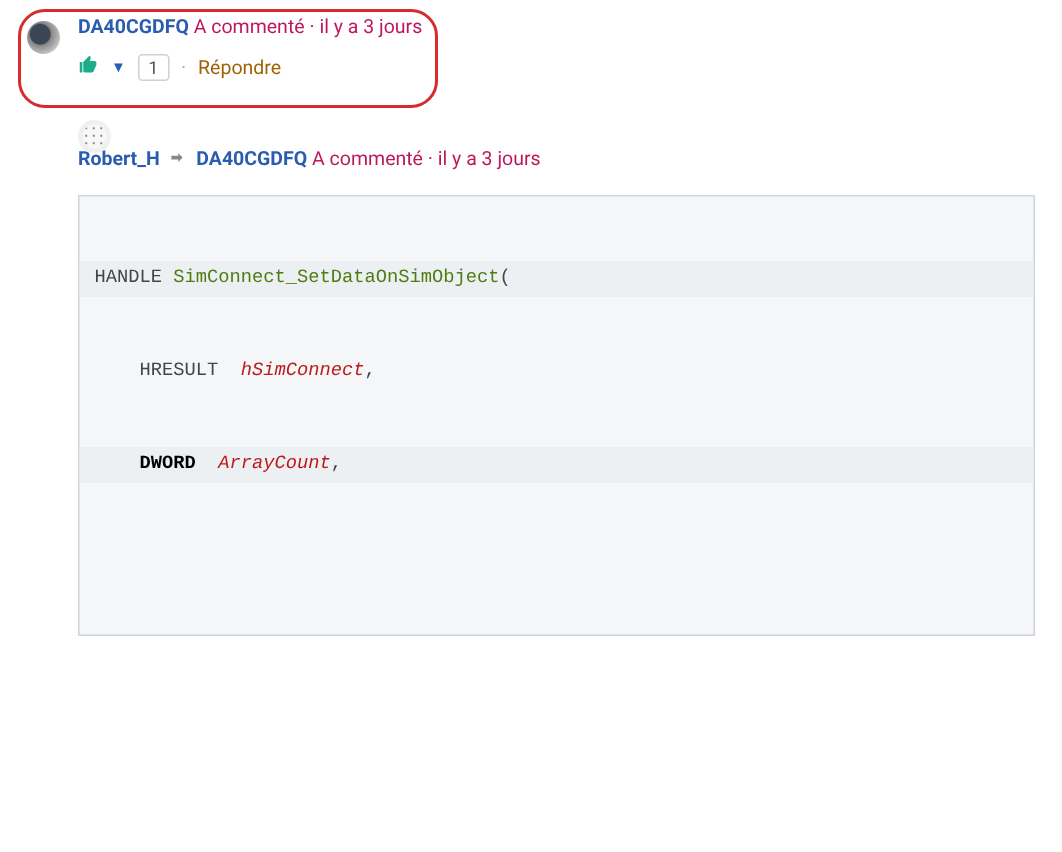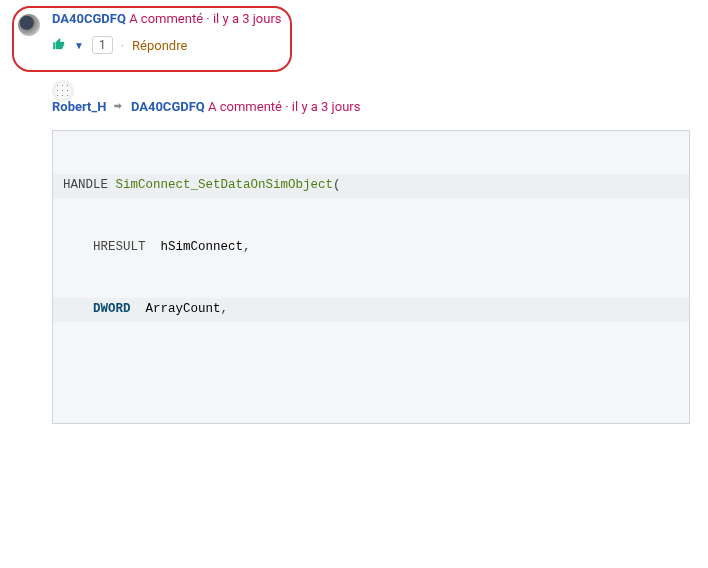--- a/index.html
+++ b/index.html
@@ -61,22 +61,22 @@
     font-family: Consolas, Menlo, "Courier New", monospace;
     font-size: 12.5px;
     line-height: 1.55;
     padding: 4px 0;
     overflow-x: auto;
     white-space: pre;
   }
   .codeblock .ln { padding: 2px 10px; }
   .codeblock .ln:nth-child(odd) { background: #edf0f3; }
   .tok-fn { color: #4d7c0f; }
-  .tok-keyword { color: #0c4a6e; font-weight: 600; }
-  .tok-param { color: #000000; }
+  .tok-keyword { color: #000000; font-weight: 600; }
+  .tok-param { color: #b91c1c; font-style: italic; }
   .highlight-box {
     position: absolute;
     left: -6px;
     top: -4px;
     width: 280px;
     height: 66px;
     border: 2px solid #d62c2c;
     border-radius: 18px;
     pointer-events: none;
   }

